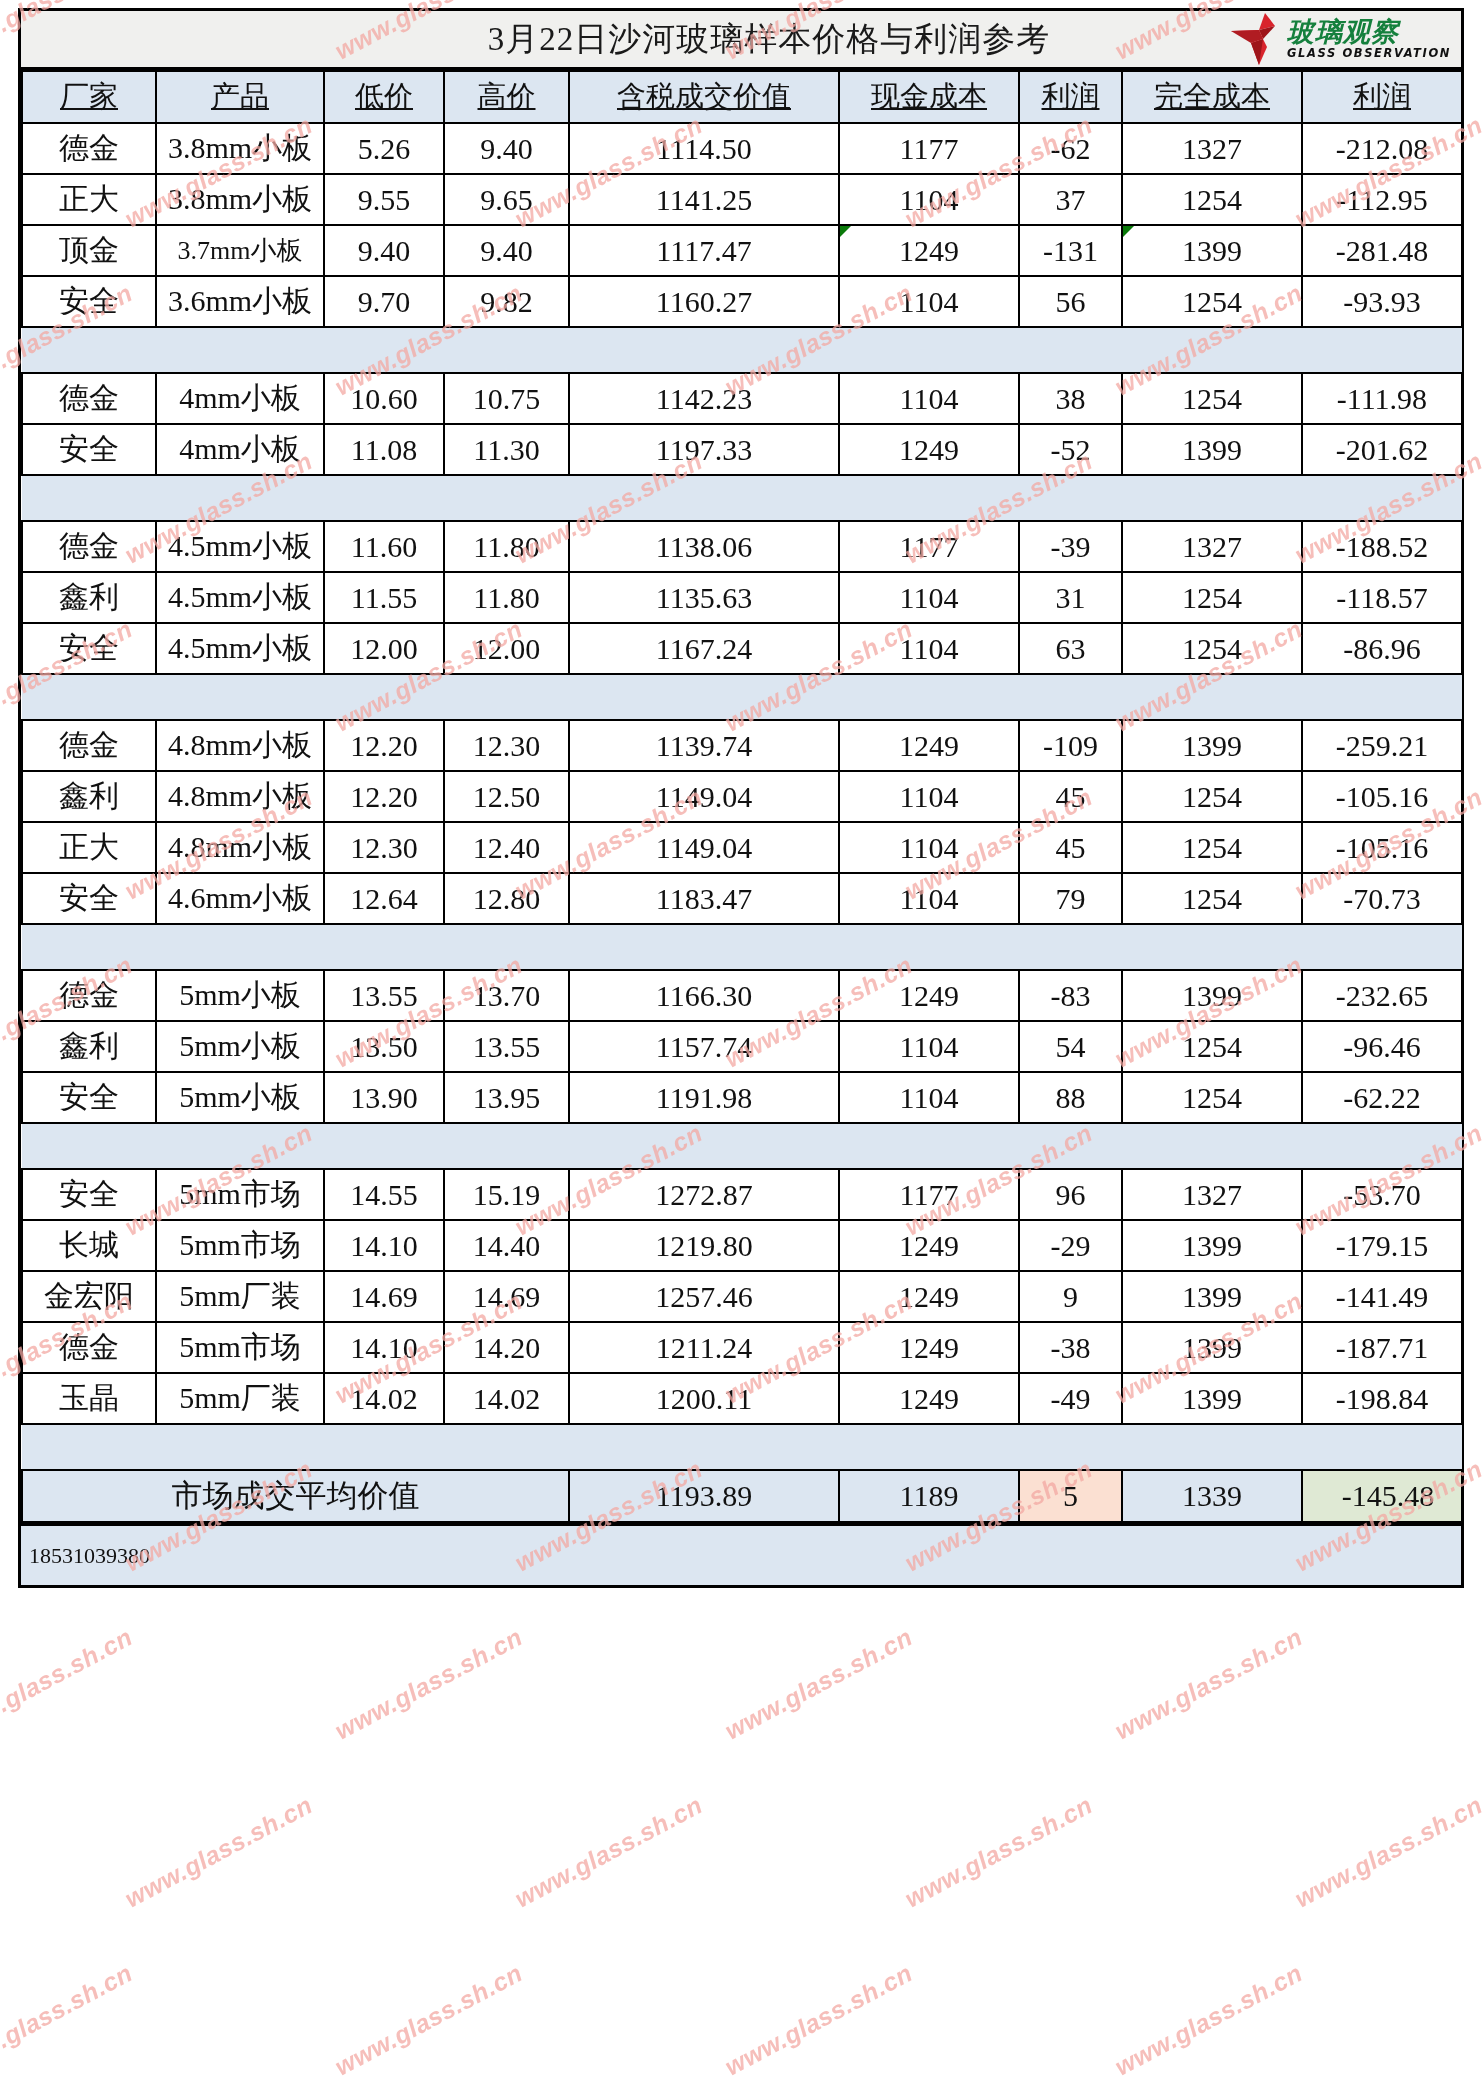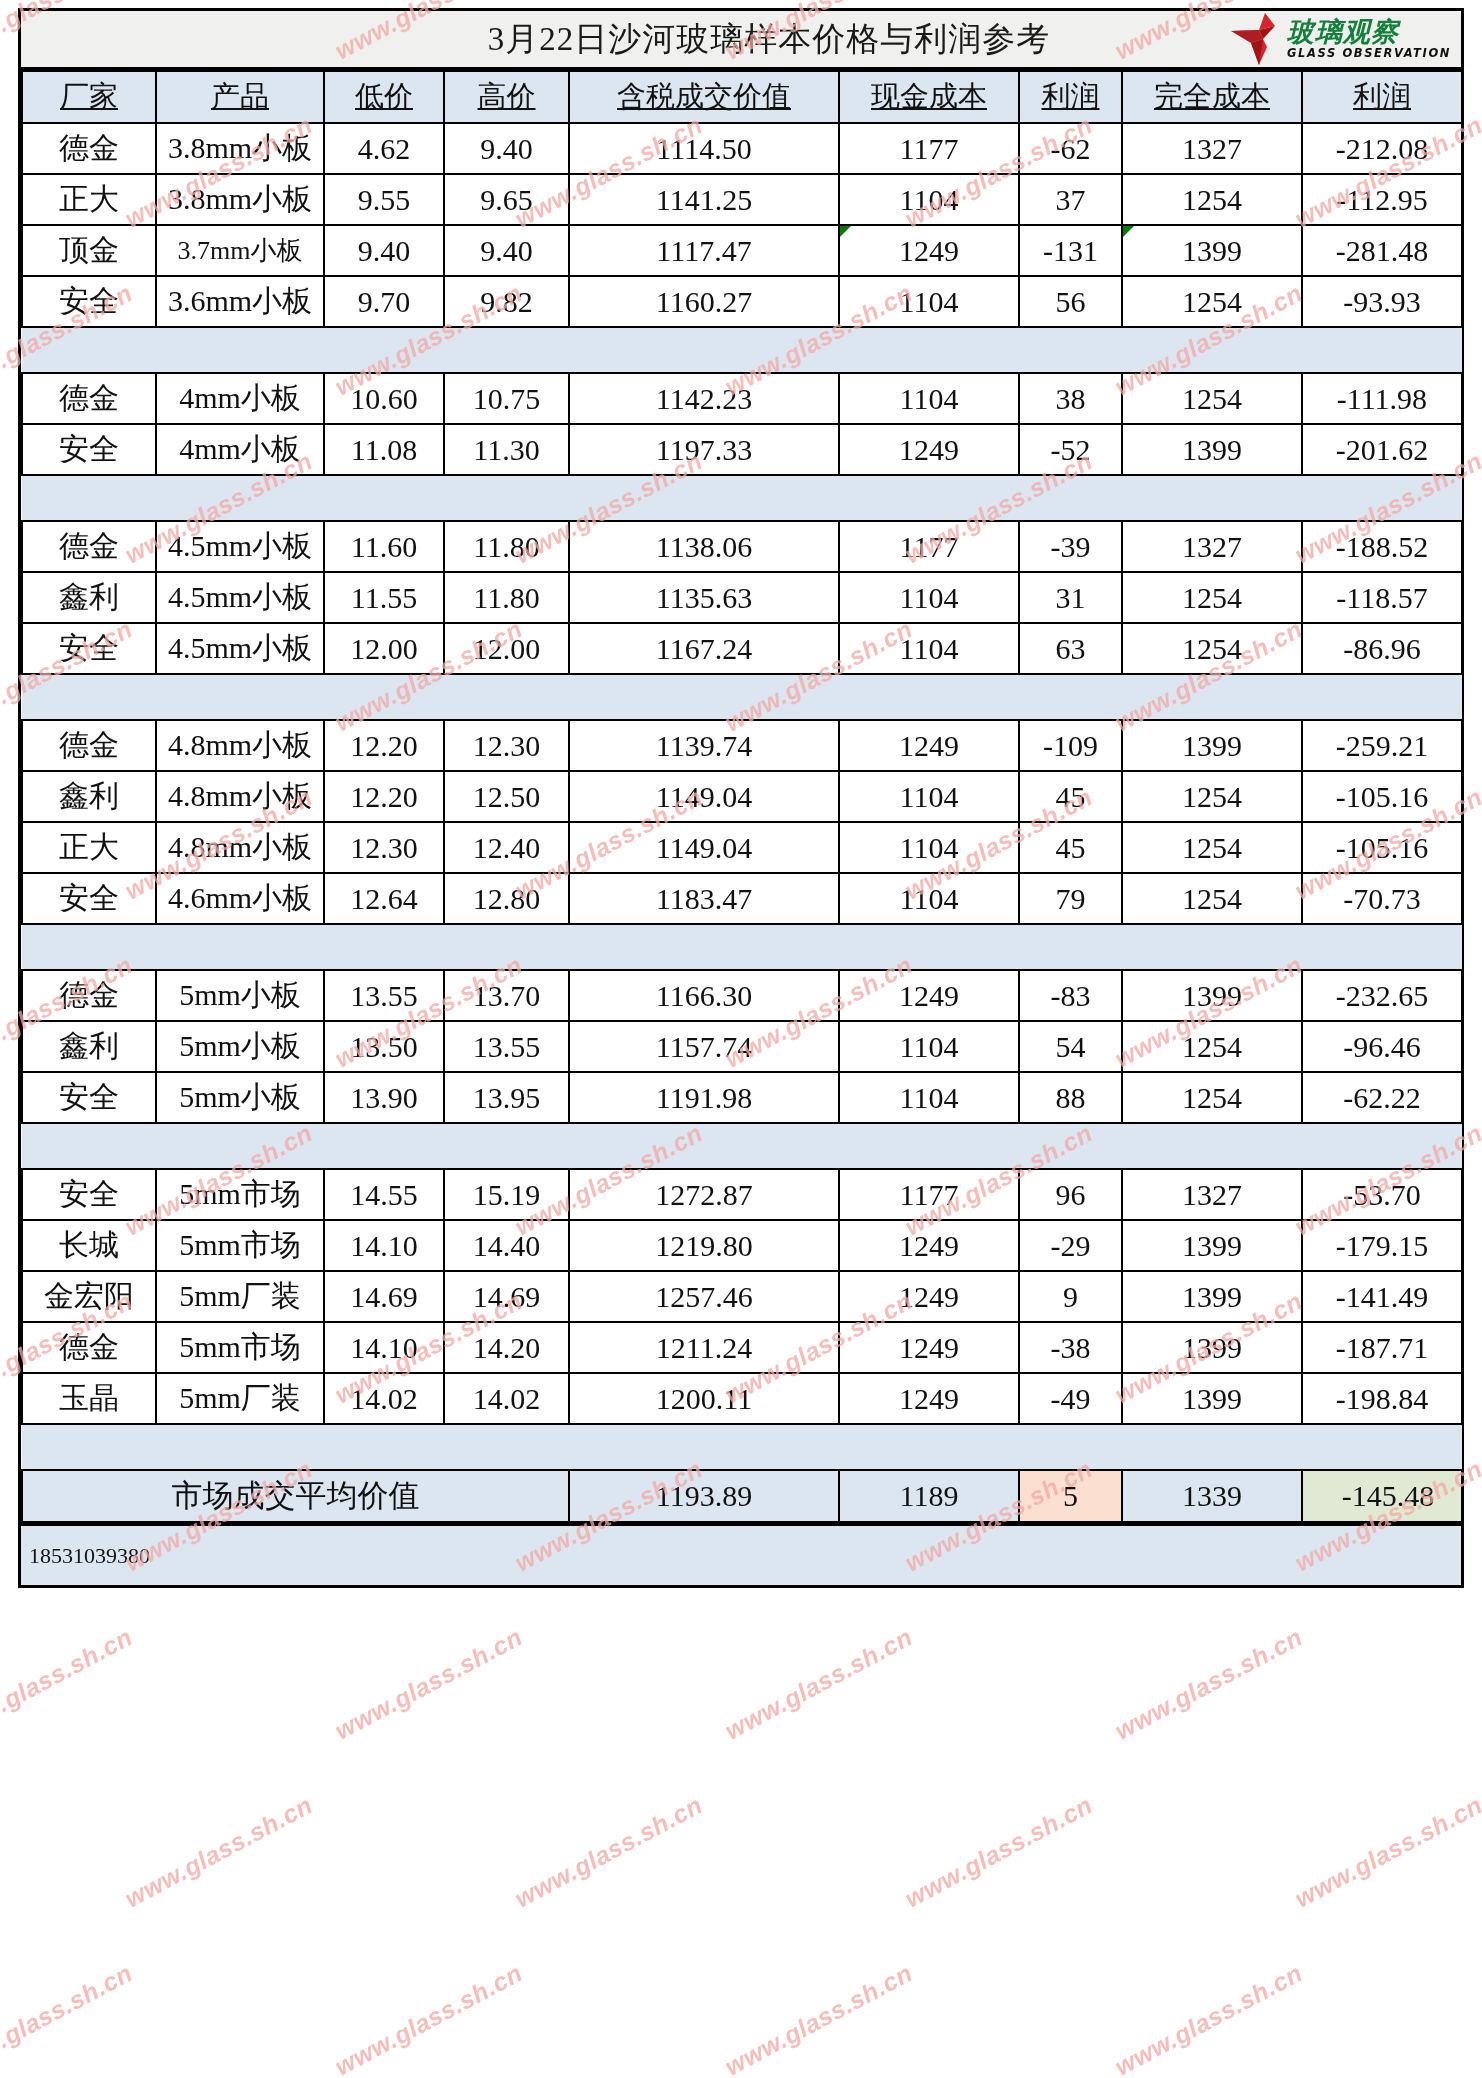--- a/index.html
+++ b/index.html
@@ -249,21 +249,21 @@
             <td>高价</td>
             <td>含税成交价值</td>
             <td>现金成本</td>
             <td>利润</td>
             <td>完全成本</td>
             <td>利润</td>
           </tr>
           <tr class="datarow">
             <td class="maker">德金</td>
             <td class="prod">3.8mm小板</td>
-            <td class="num">4.62</td>
+            <td class="num">5.26</td>
             <td class="num">9.40</td>
             <td class="num">1114.50</td>
             <td class="num">1177</td>
             <td class="num green">-62</td>
             <td class="num">1327</td>
             <td class="num green">-212.08</td>
           </tr>
           <tr class="datarow">
             <td class="maker">正大</td>
             <td class="prod">3.8mm小板</td>

